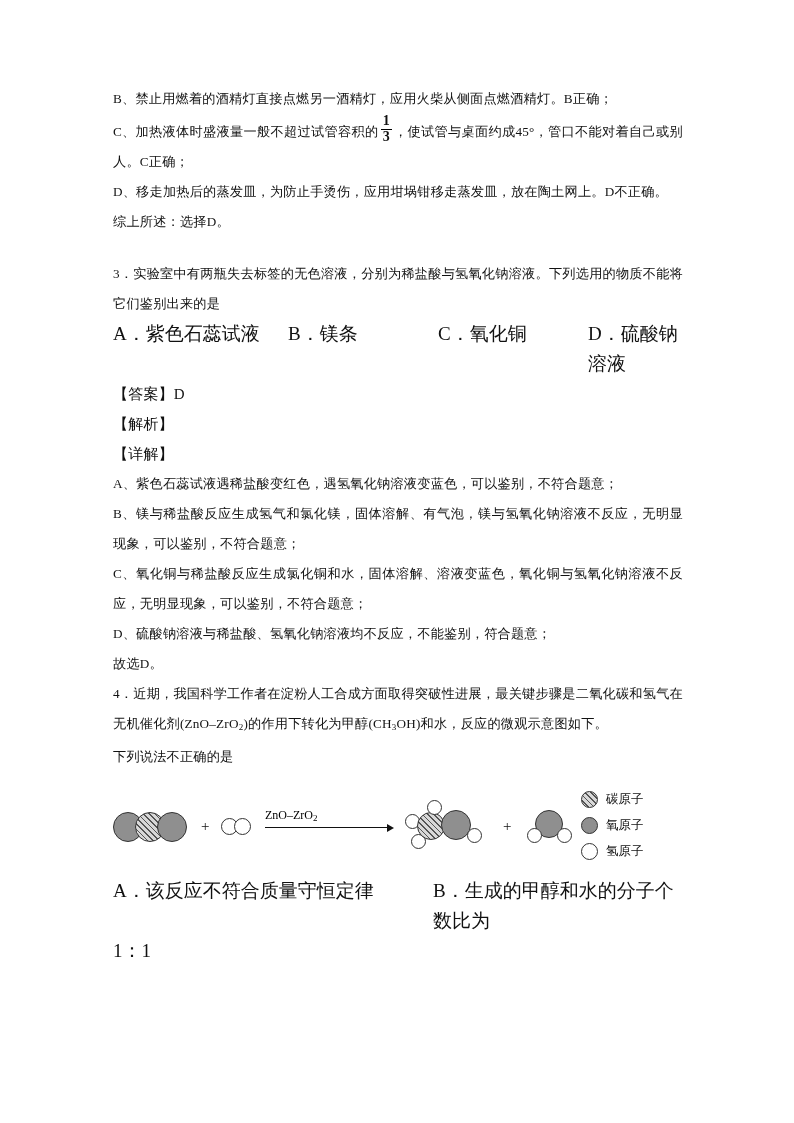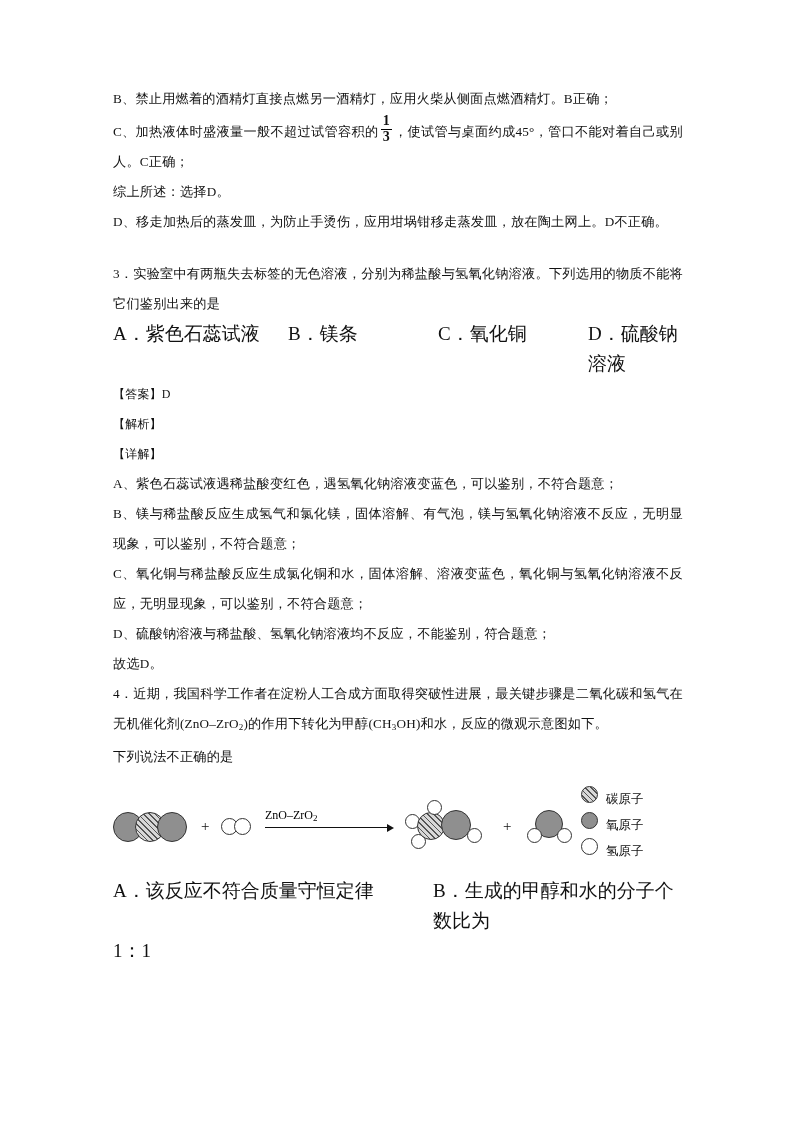--- a/index.html
+++ b/index.html
@@ -68,21 +68,21 @@
   }
   .opt-row {
     display: flex;
     width: 100%;
   }
   .opt-a { width: 175px; }
   .opt-b { width: 150px; }
   .opt-c { width: 150px; }
   .opt-d { flex: 1; }
 
-  .tag { font-size: 12px; line-height: 30px; }
+  .tag { font-size: 15px; line-height: 30px; }
 
   .sub { font-size: 9px; vertical-align: -0.25em; }
 
   
   .diagram {
     position: relative;
     width: 570px;
     height: 96px;
     margin-top: 8px;
   }
@@ -138,20 +138,21 @@
   }
   .legend {
     position: absolute;
     left: 390px;
     top: 0px;
     font-size: 12.5px;
     line-height: 26px;
   }
   .legend-row {
     display: flex;
+    align-items: center;
     height: 26px;
   }
   .legend-swatch {
     width: 17px; height: 17px;
     border-radius: 50%;
     border: 1.2px solid #333;
     margin-right: 8px;
     box-sizing: border-box;
   }
   .sw-carbon {
@@ -165,23 +166,23 @@
 </head>
 <body>
 
 <div class="page">
   <div class="content">
 
     <p class="para">B、禁止用燃着的酒精灯直接点燃另一酒精灯，应用火柴从侧面点燃酒精灯。B正确；</p>
 
     <p class="para"><span>C、加热液体时盛液量一般不超过试管容积的</span><span class="frac"><span class="num">1</span><span class="den">3</span></span><span>，使试管与桌面约成45°，管口不能对着自己或别人。C正确；</span></p>
 
+    <p class="para">D、移走加热后的蒸发皿，为防止手烫伤，应用坩埚钳移走蒸发皿，放在陶土网上。D不正确。</p>
+
     <p class="para">综上所述：选择D。</p>
-
-    <p class="para">D、移走加热后的蒸发皿，为防止手烫伤，应用坩埚钳移走蒸发皿，放在陶土网上。D不正确。</p>
 
     <div class="gap-md"></div>
 
     <p class="para">3．实验室中有两瓶失去标签的无色溶液，分别为稀盐酸与氢氧化钠溶液。下列选用的物质不能将它们鉴别出来的是</p>
 
     <div class="opts">
       <div class="opt-row">
         <span class="opt-a">A．紫色石蕊试液</span>
         <span class="opt-b">B．镁条</span>
         <span class="opt-c">C．氧化铜</span>

